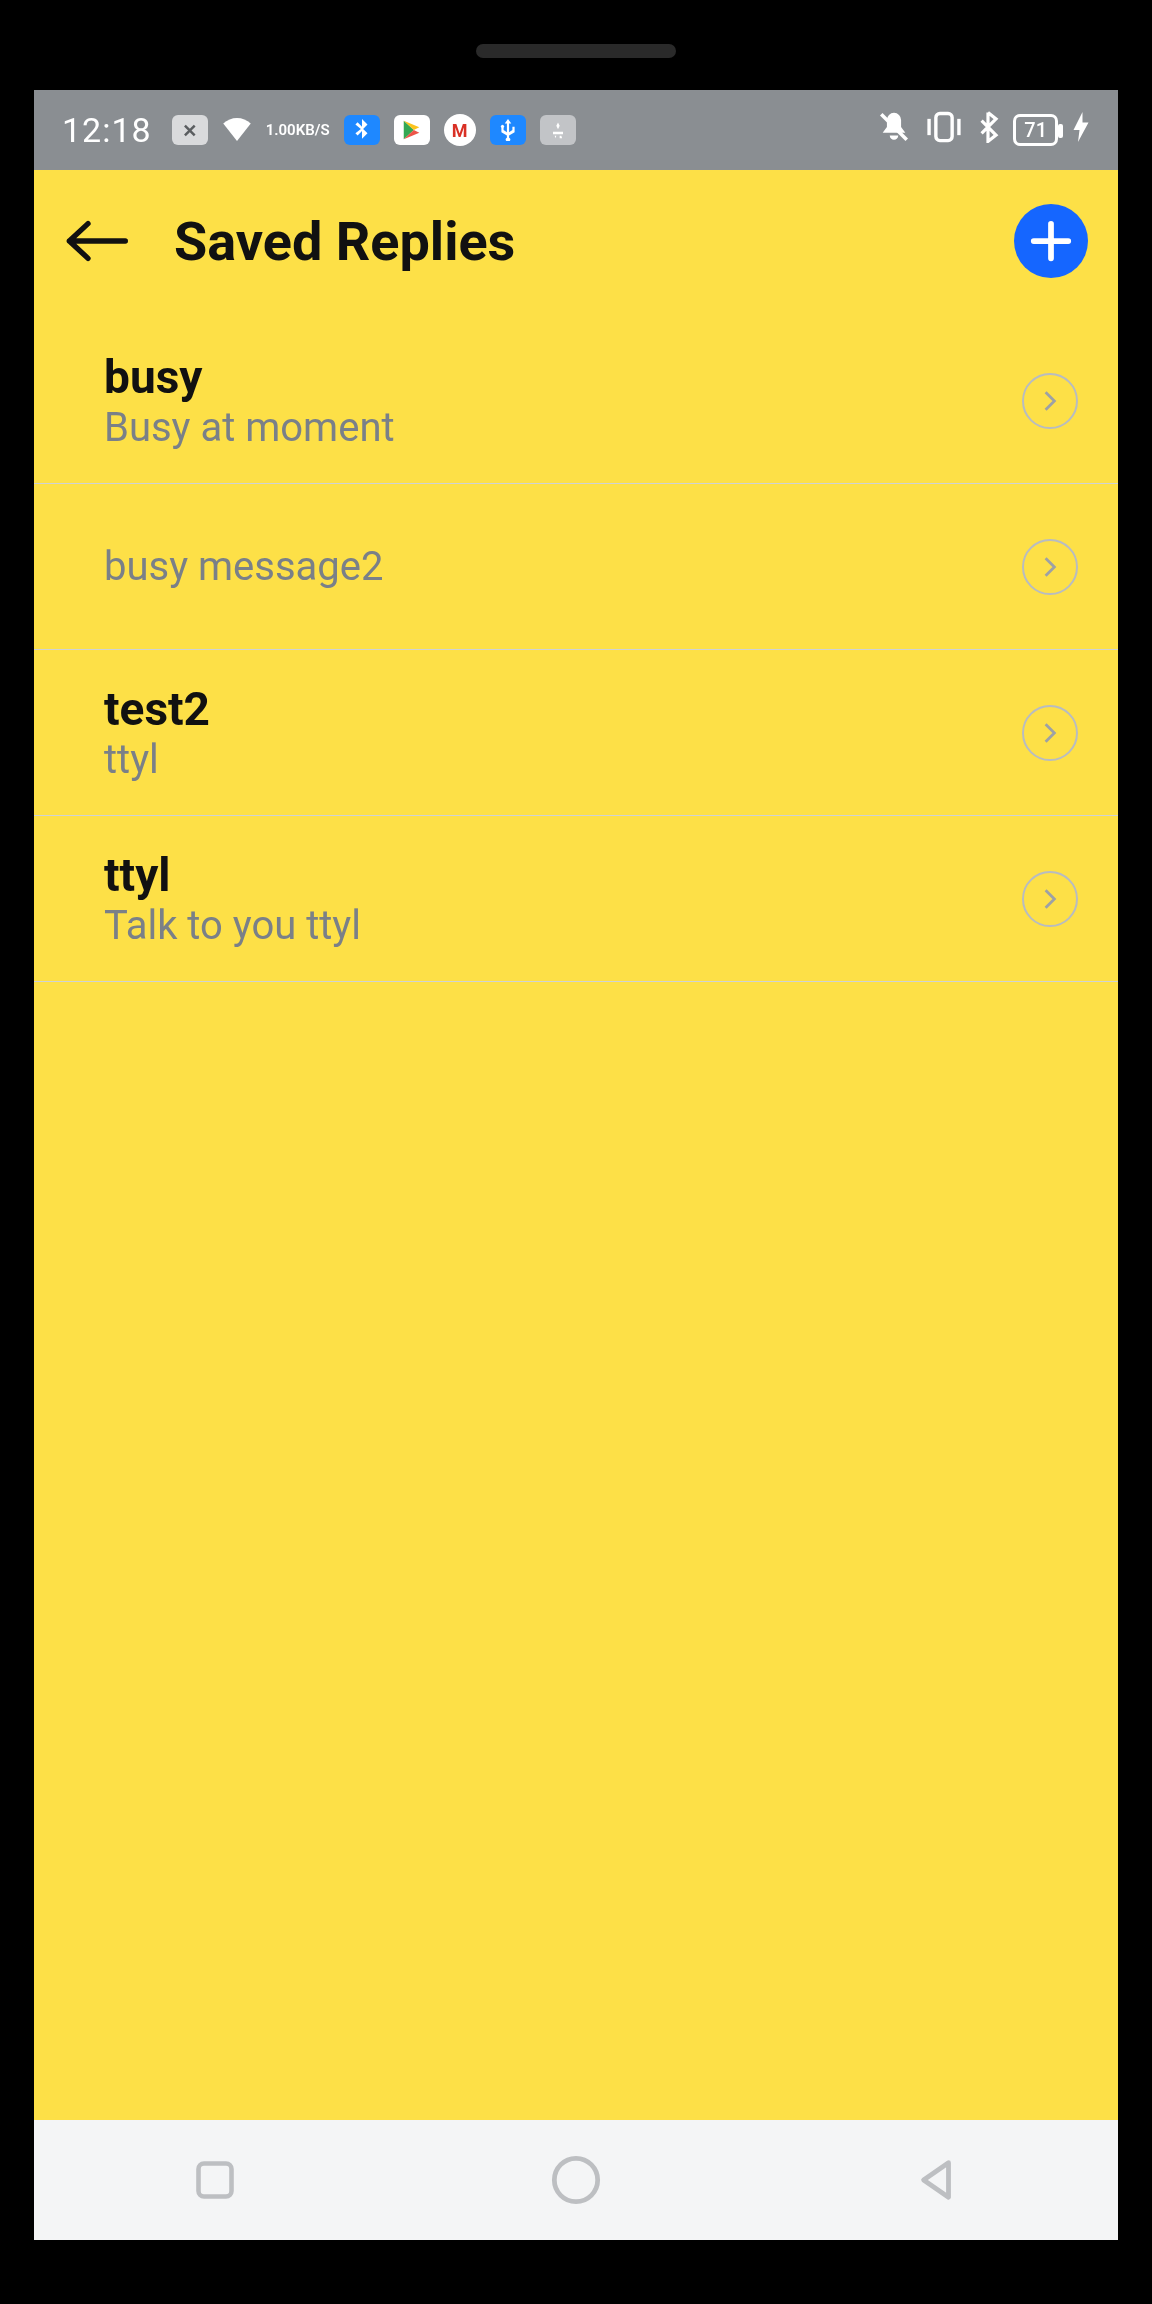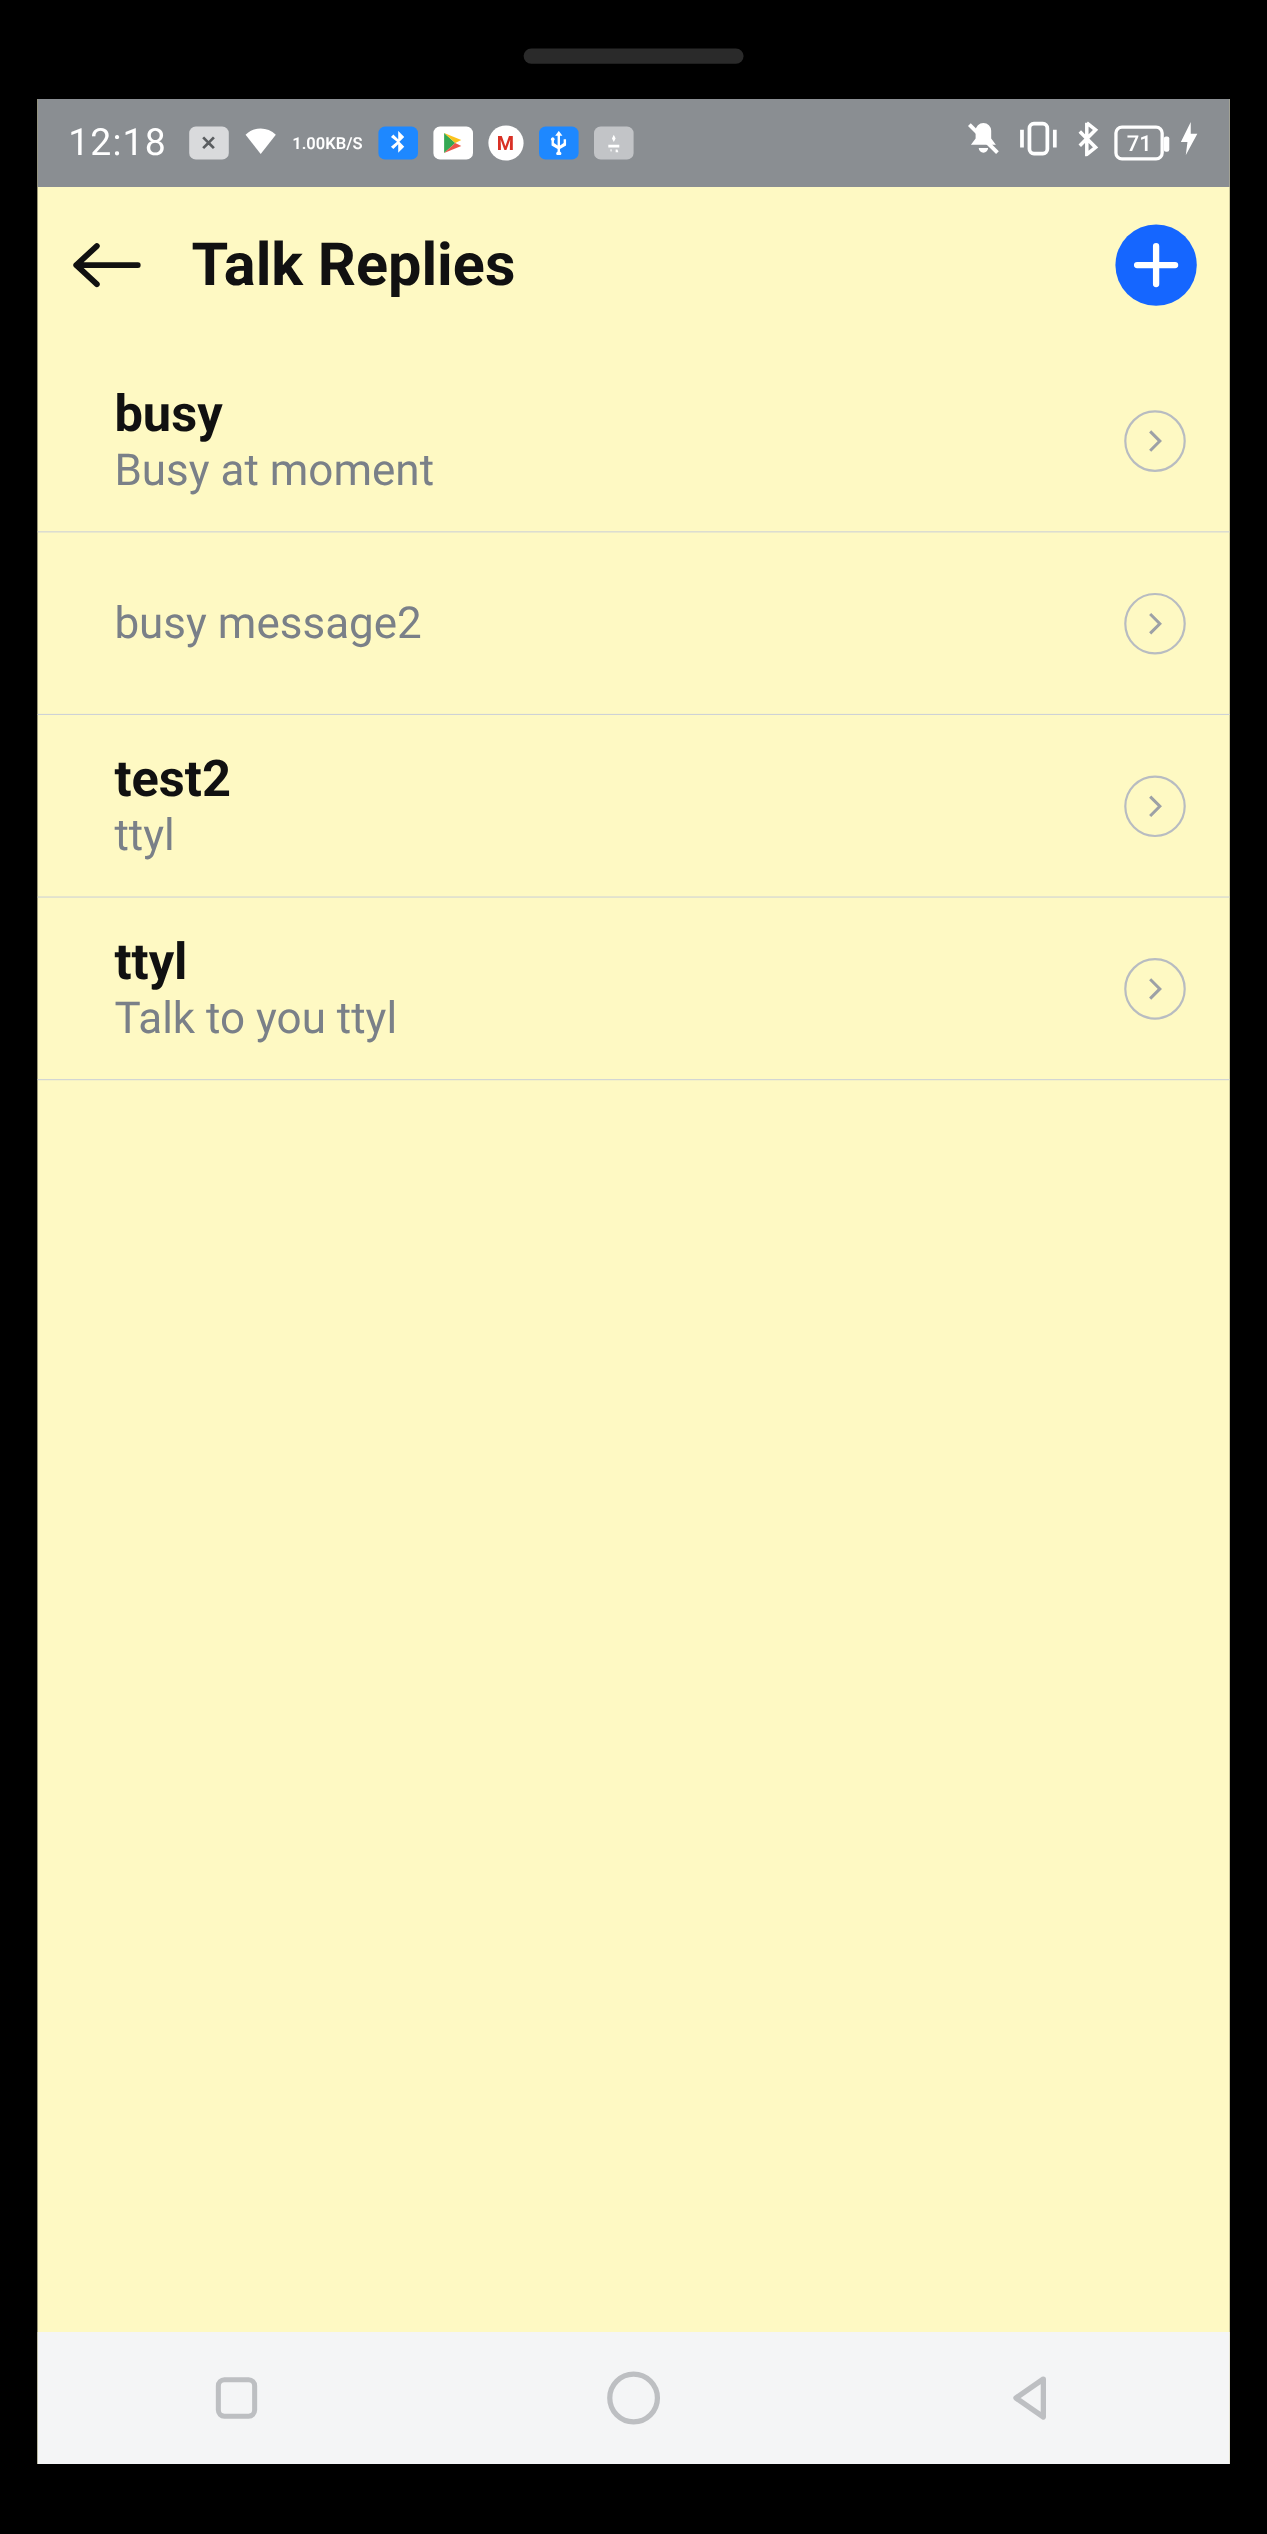--- a/index.html
+++ b/index.html
@@ -7,21 +7,21 @@
   .frame {
     position: absolute; left: 0; top: 0; width: 1152px; height: 2304px;
     background: #000; border-radius: 70px; overflow: hidden;
   }
   .speaker {
     position: absolute; top: 44px; left: 50%; transform: translateX(-50%);
     width: 200px; height: 14px; background: #2a2a2a; border-radius: 7px;
   }
   .screen {
     position: absolute; left: 34px; top: 90px; width: 1084px; height: 2150px;
-    background: #fef9c3; overflow: hidden;
+    background: #fde047; overflow: hidden;
   }
   
   .statusbar {
     height: 80px; background: #8a8e92; color: #fff;
     display: flex; align-items: center; padding: 0 28px;
     font-size: 30px;
   }
   .sb-left { display: flex; align-items: center; gap: 14px; }
   .sb-time { font-size: 34px; font-weight: 400; letter-spacing: 1px; margin-right: 6px;}
   .sb-chip {
@@ -144,21 +144,21 @@
         </span>
       </div>
     </div>
 
     <div class="header">
       <div class="back-btn">
         <svg width="64" height="44" viewBox="0 0 48 30">
             <path fill="none" stroke="#111" stroke-width="4" stroke-linecap="round" d="M46 15 H4 M4 15 L18 2 M4 15 L18 28"></path>
           </svg>
       </div>
-      <div class="title">Talk Replies</div>
+      <div class="title">Saved Replies</div>
       <div class="add-btn">
         <svg width="46" height="46" viewBox="0 0 24 24">
             <path stroke="#fff" stroke-width="3" stroke-linecap="round" d="M12 3 V21 M3 12 H21"></path>
           </svg>
       </div>
     </div>
 
     <div class="list">
       <div class="row">
         <div class="row-text">

